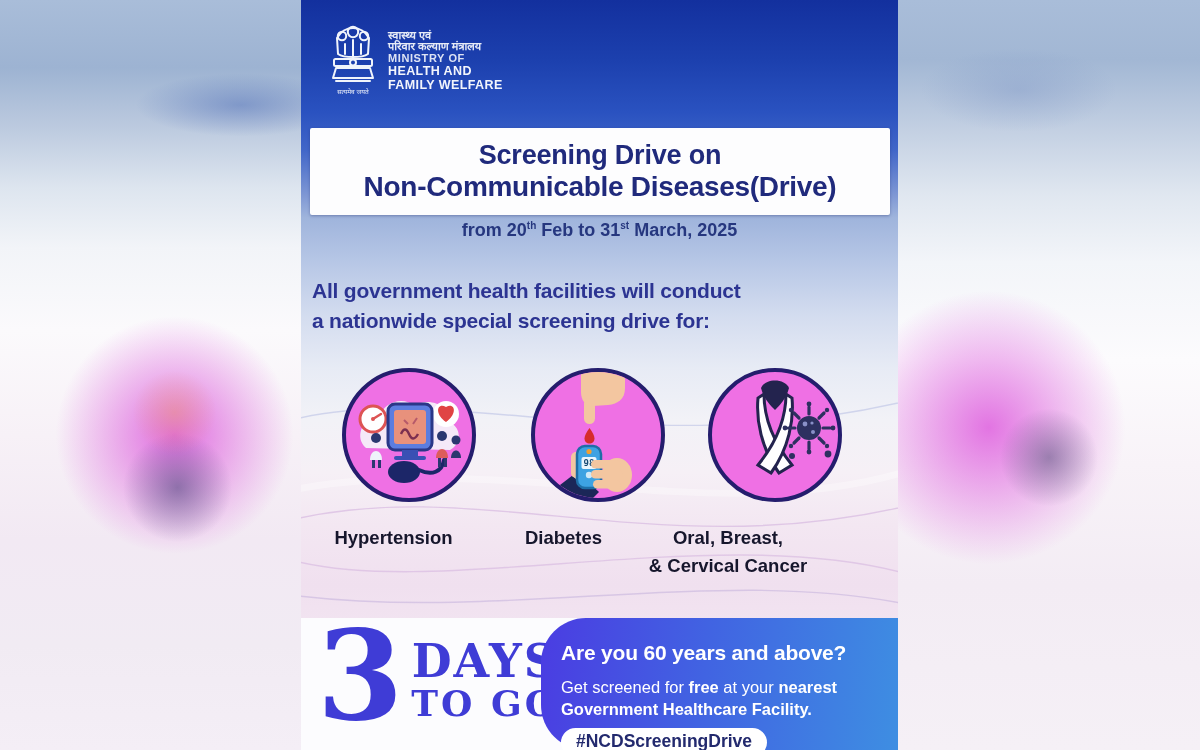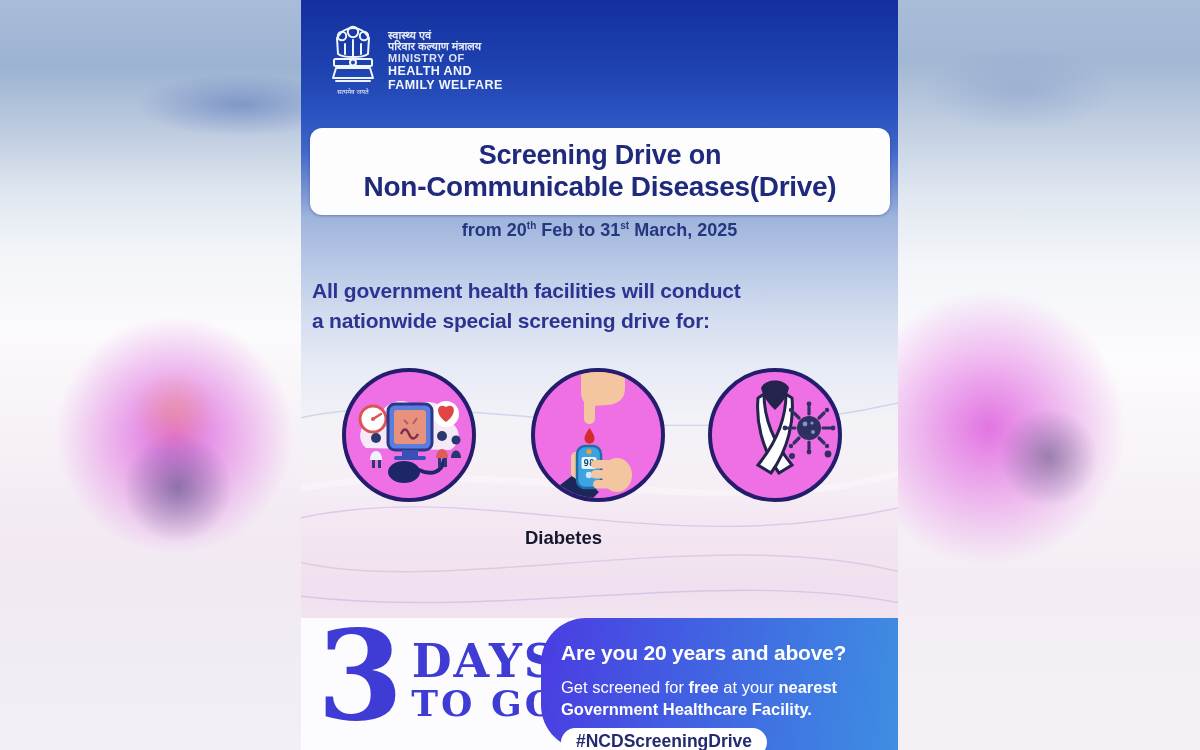--- a/index.html
+++ b/index.html
@@ -41,21 +41,21 @@
   .lion-col{display:flex;flex-direction:column;align-items:center;width:48px;}
   .motto{font-size:6.5px;line-height:7px;margin-top:2px;opacity:.95;white-space:nowrap;}
   .ministry{display:flex;flex-direction:column;justify-content:flex-start;padding-top:6px;}
   .hi{font-size:11px;line-height:11px;font-weight:bold;opacity:.95;}
   .men-small{font-size:11px;line-height:11px;letter-spacing:.6px;font-weight:bold;opacity:.9;margin-top:1px;}
   .men-big{font-size:12.5px;line-height:14px;font-weight:bold;letter-spacing:.4px;}
   
   .banner{
     position:absolute;left:9px;right:8px;top:128px;height:87px;background:#fdfdfe;
     display:flex;flex-direction:column;align-items:center;justify-content:center;
-    box-shadow:0 1px 3px rgba(25,35,95,.35);border-radius:12px;
+    box-shadow:0 1px 3px rgba(25,35,95,.35);border-radius:2px;
   }
   .banner-l1{font-size:27px;line-height:30px;font-weight:bold;color:#202a7c;letter-spacing:-.2px;}
   .banner-l2{font-size:28px;line-height:33px;font-weight:bold;color:#202a7c;letter-spacing:-.3px;}
   
   .date-line{position:absolute;left:0;top:220px;width:100%;text-align:center;
     font-size:18px;font-weight:bold;color:#26377f;}
   .date-line sup{font-size:10px;}
   
   .intro{position:absolute;left:0;top:276px;width:100%;text-align:left;
     font-size:21px;line-height:30px;font-weight:bold;color:#2c3492;letter-spacing:-.2px;margin-left:11px;}
@@ -225,32 +225,37 @@
             <path d="M107 66 L112 71"></path>
         </g>
         <g fill="#8a90c8">
           <circle cx="93" cy="52" r="2.4"></circle>
             <circle cx="101" cy="60" r="2"></circle>
             <circle cx="100" cy="51" r="1.6"></circle>
         </g>
       </svg>
     </div>
 
+    <div class="lbl lbl1">Hypertension</div>
     <div class="lbl lbl2">Diabetes</div>
+    <div class="lbl lbl3">
+      <div>Oral, Breast,</div>
+      <div>&amp; Cervical Cancer</div>
+    </div>
 
     <div class="bottom-bar">
       <div class="countdown">
         <span class="big3">3</span>
         <span class="count-col">
           <span class="count-w1">DAYS</span>
           <span class="count-w2">TO GO</span>
         </span>
       </div>
       <div class="cta-box">
-        <div class="cta-heading">Are you 20 years and above?</div>
+        <div class="cta-heading">Are you 60 years and above?</div>
         <div class="cta-body">
           <span>Get screened for </span><span class="b">free</span><span> at your </span><span class="b">nearest</span><br>
           <span class="b">Government Healthcare Facility.</span>
         </div>
         <div class="hashtag-pill">#NCDScreeningDrive</div>
       </div>
     </div>
 
   </div>
 </div>

